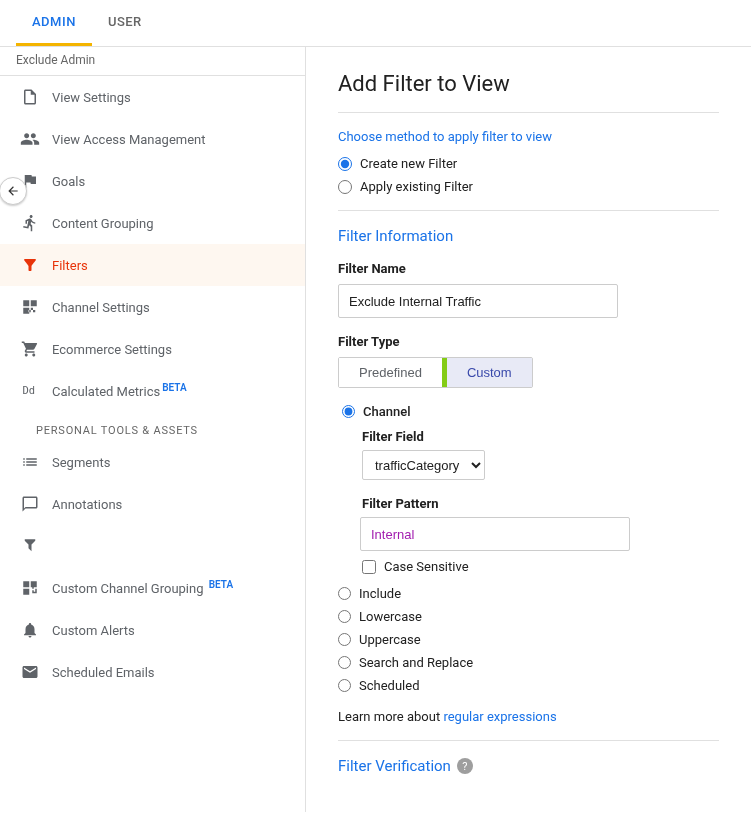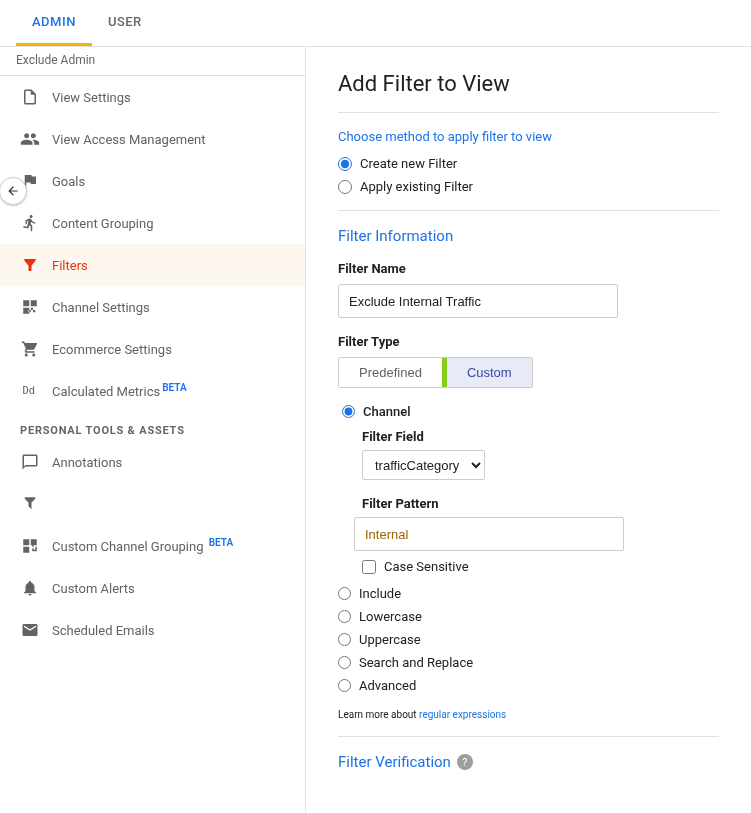--- a/index.html
+++ b/index.html
@@ -23,21 +23,21 @@
     .sidebar-account { padding: 6px 16px 8px 16px; font-size: 12px; color: #666; border-bottom: 1px solid #e0e0e0; }
 
     
     .back-arrow { position: absolute; left: -22px; top: 130px; width: 44px; height: 44px; background: #fff; border: 1px solid #e0e0e0; border-radius: 50%; display: flex; align-items: center; justify-content: center; cursor: pointer; z-index: 10; box-shadow: 0 1px 3px rgba(0,0,0,0.2); }
 
     .sidebar-item { display: flex; align-items: center; gap: 12px; padding: 11px 16px 11px 20px; cursor: pointer; color: #5f6368; font-size: 13px; }
     .sidebar-item.active { color: #e8340a; background: #fef7f0; }
     .sidebar-item .item-icon { width: 20px; height: 20px; display: flex; align-items: center; justify-content: center; flex-shrink: 0; }
     .sidebar-item .item-label { flex: 1; }
 
-    .section-header { padding: 12px 16px 4px 20px; font-size: 11px; font-weight: 700; color: #666; letter-spacing: 0.8px; }
+    .section-header { padding: 12px 16px 4px 36px; font-size: 11px; font-weight: 400; color: #666; letter-spacing: 0.8px; }
 
     .beta-badge { font-size: 10px; color: #1a73e8; font-weight: 600; vertical-align: super; margin-left: 2px; }
 
     
     .main { flex: 1; overflow-y: auto; padding: 24px 32px; }
 
     .page-title { font-size: 22px; font-weight: 400; color: #212121; margin-bottom: 16px; }
 
     .section-divider { border: none; border-top: 1px solid #e0e0e0; margin: 16px 0; }
 
@@ -65,32 +65,32 @@
     .exclude-radio { display: flex; align-items: center; gap: 8px; margin-bottom: 10px; }
     .exclude-radio input[type="radio"] { accent-color: #1a73e8; }
     .exclude-radio label { font-size: 13px; color: #212121; font-weight: 500; }
 
     .filter-field-label { font-size: 13px; font-weight: 700; color: #212121; margin-bottom: 6px; margin-left: 20px; }
 
     .select-dropdown { display: flex; align-items: center; gap: 0; margin-left: 20px; margin-bottom: 16px; }
     .select-dropdown select { height: 30px; border: 1px solid #ccc; border-radius: 2px; padding: 4px 8px; font-size: 13px; color: #212121; background: #fff; cursor: pointer; appearance: auto; }
 
     .filter-pattern-label { font-size: 13px; font-weight: 700; color: #212121; margin-bottom: 6px; margin-left: 20px; }
-    .filter-pattern-input { width: 270px; height: 34px; border: 1px solid #ccc; border-radius: 2px; padding: 6px 10px; font-size: 13px; color: #a16207; margin-left: 12px; outline: none; display: block; }
+    .filter-pattern-input { width: 270px; height: 34px; border: 1px solid #ccc; border-radius: 2px; padding: 6px 10px; font-size: 13px; color: #a21caf; margin-left: 18px; outline: none; display: block; }
 
     .case-sensitive-row { display: flex; align-items: center; gap: 8px; margin-left: 20px; margin-top: 8px; margin-bottom: 12px; }
     .case-sensitive-row input[type="checkbox"] { width: 14px; height: 14px; }
     .case-sensitive-row label { font-size: 13px; color: #212121; }
 
     .other-options { margin-top: 8px; }
     .other-option { display: flex; align-items: center; gap: 8px; margin-bottom: 8px; }
     .other-option input[type="radio"] { accent-color: #1a73e8; }
     .other-option label { font-size: 13px; color: #212121; }
 
-    .learn-more-row { margin-top: 16px; font-size: 10px; color: #212121; }
+    .learn-more-row { margin-top: 16px; font-size: 13px; color: #212121; }
     .learn-more-row a { color: #1a73e8; text-decoration: none; }
 
     .filter-verification-row { display: flex; align-items: center; gap: 6px; margin-top: 12px; }
     .filter-verification-title { font-size: 15px; color: #1a73e8; font-weight: 400; }
     .help-icon { width: 16px; height: 16px; border-radius: 50%; background: #9e9e9e; color: #fff; font-size: 11px; display: flex; align-items: center; justify-content: center; cursor: pointer; }
 
     
     svg { fill: currentColor; }
   </style>
 </head>
@@ -181,20 +181,28 @@
       <span class="item-icon">
         <svg width="18" height="18" viewBox="0 0 24 24" fill="#5f6368">
             <text x="2" y="16" font-size="14" font-family="monospace">Dd</text>
           </svg>
       </span>
       <span class="item-label"><span>Calculated Metrics</span><span class="beta-badge">BETA</span></span>
     </div>
 
     <div class="section-header">PERSONAL TOOLS &amp; ASSETS</div>
 
+    <div class="sidebar-item">
+      <span class="item-icon">
+        <svg width="18" height="18" viewBox="0 0 24 24" fill="#5f6368">
+            <path d="M3 13h2v-2H3v2zm0 4h2v-2H3v2zm0-8h2V7H3v2zm4 4h14v-2H7v2zm0 4h14v-2H7v2zM7 7v2h14V7H7z"></path>
+          </svg>
+      </span>
+      <span class="item-label">Segments</span>
+    </div>
 
     <div class="sidebar-item">
       <span class="item-icon">
         <svg width="18" height="18" viewBox="0 0 24 24" fill="#5f6368">
             <path d="M20 2H4c-1.1 0-2 .9-2 2v18l4-4h14c1.1 0 2-.9 2-2V4c0-1.1-.9-2-2-2zm0 14H6l-2 2V4h16v12z"></path>
           </svg>
       </span>
       <span class="item-label">Annotations</span>
     </div>
 
@@ -302,21 +310,21 @@
       <div class="other-option">
         <input type="radio" name="filter_subtype" id="uppercase" style="">
         <label for="uppercase">Uppercase</label>
       </div>
       <div class="other-option">
         <input type="radio" name="filter_subtype" id="search_replace" style="">
         <label for="search_replace">Search and Replace</label>
       </div>
       <div class="other-option">
         <input type="radio" name="filter_subtype" id="advanced" style="">
-        <label for="advanced">Advanced</label>
+        <label for="advanced">Scheduled</label>
       </div>
     </div>
 
     <div class="learn-more-row">
       <span>Learn more about</span> <a href="#">regular expressions</a>
     </div>
 
     <hr class="section-divider">
 
     <div class="filter-verification-row">

